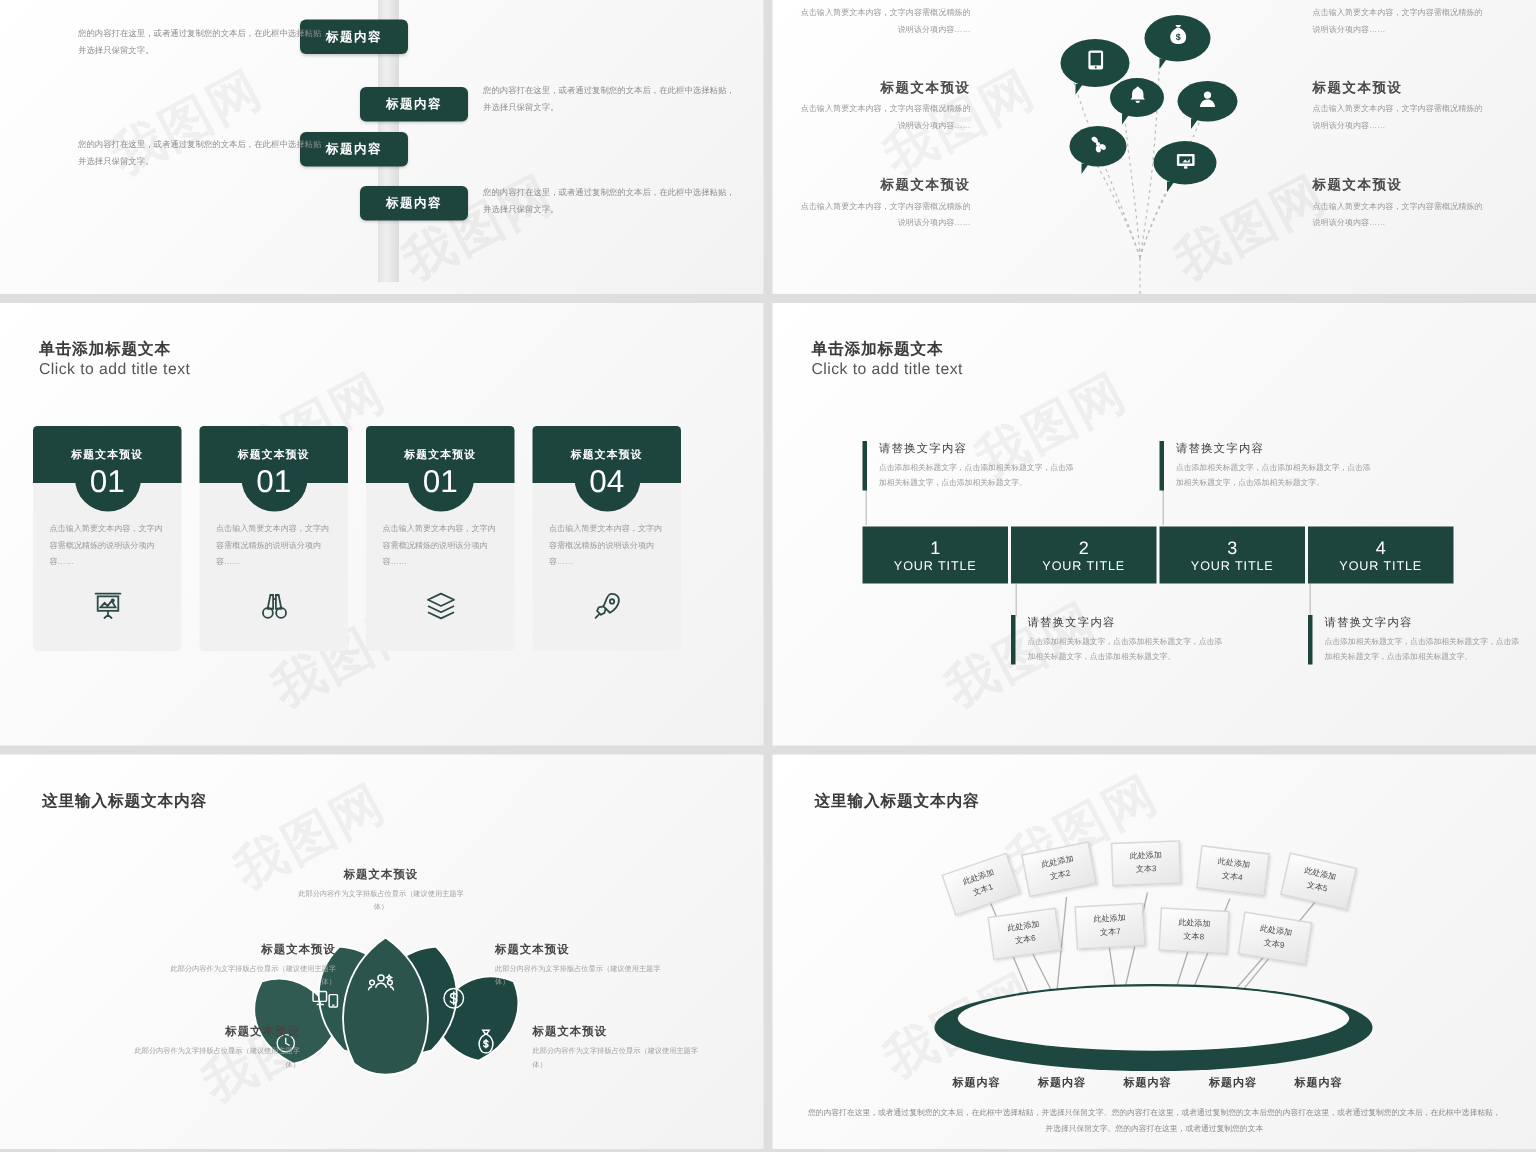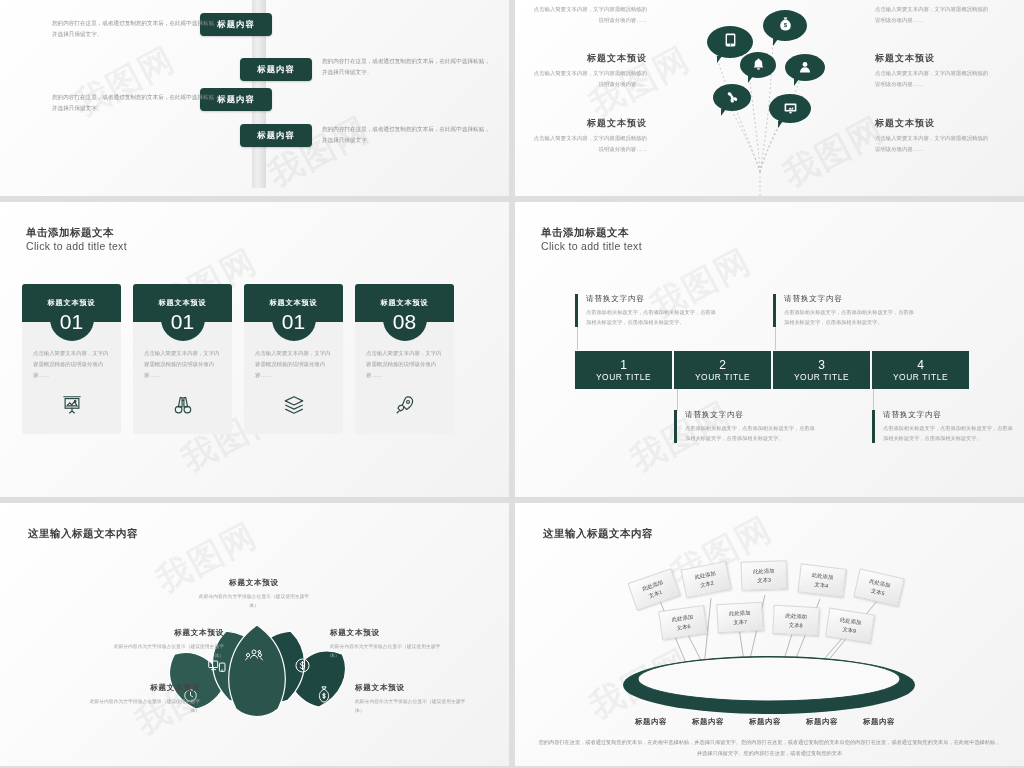--- a/index.html
+++ b/index.html
@@ -300,21 +300,21 @@
               <path d="M2.5 12L12 16.5 21.5 12"></path>
               <path d="M2.5 16.5L12 21l9.5-4.5"></path>
             </svg>
         </div>
       </div>
       <div class="card">
         <div class="card-head">
             <span>标题文本预设</span>
           </div>
         <div class="card-num">
-            <b>08</b>
+            <b>04</b>
           </div>
         <div class="card-body">
             <p>点击输入简要文本内容，文字内容需概况精炼的说明该分项内容……</p>
           </div>
         <div class="card-icon">
           <svg width="22" height="22" viewBox="0 0 24 24" fill="none" stroke="#2b4a45" stroke-width="1.3" stroke-linejoin="round">
               <path d="M14.5 3.2c3.6-.6 6.3 2.1 5.7 5.7-.5 3-3.1 6-6.4 8L9 12.2C11 8.9 11.5 3.7 14.5 3.2z"></path>
               <circle cx="15.3" cy="8.7" r="1.6"></circle>
               <path d="M9 12.2L5.6 13l-1.2 2.6 2.8 2.8L9.8 17l.9-3.3"></path>
               <path d="M6.2 17.8L3 21"></path>

